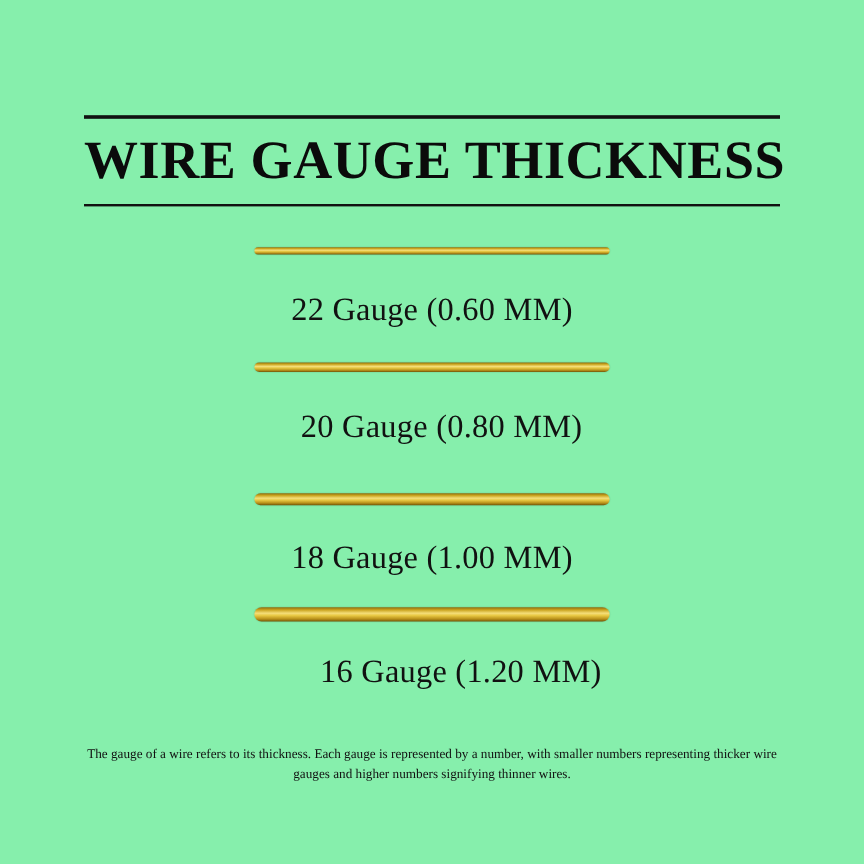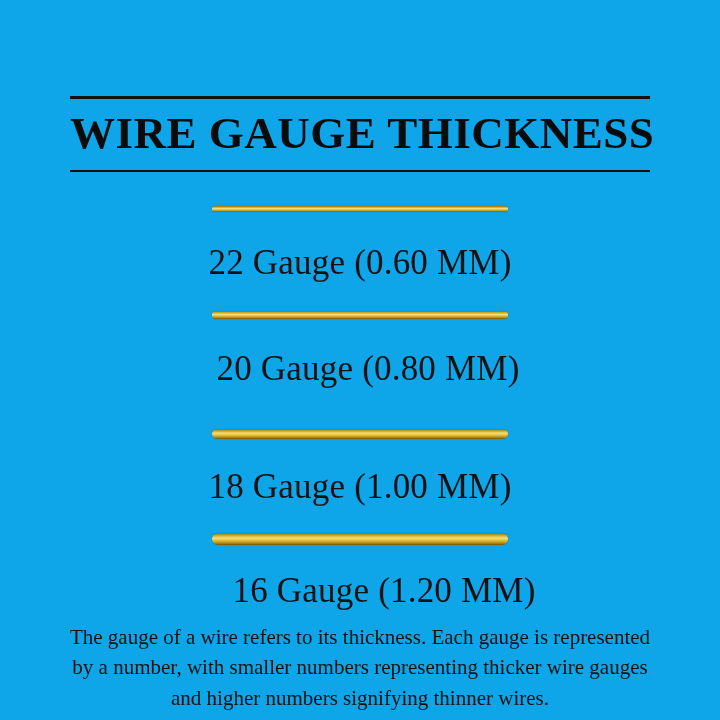--- a/index.html
+++ b/index.html
@@ -10,21 +10,21 @@
     width: 720px;
     height: 720px;
     background: #ffffff;
     font-family: "Liberation Serif", serif;
     overflow: hidden;
   }
   .page {
     position: relative;
     width: 720px;
     height: 720px;
-    background: #0ea5e9;
+    background: #86efac;
     box-sizing: border-box;
   }
 
   
   .title-block {
     position: absolute;
     left: 70px;
     top: 96px;
     width: 580px;
   }
@@ -70,35 +70,35 @@
         #8a6a10 0%,
         #c9a21c 18%,
         #f4de7a 42%,
         #e8c843 58%,
         #b8901a 82%,
         #6f5408 100%);
     box-shadow: 0 0 1px rgba(0,0,0,0.35);
   }
   .gauge-label {
     font-family: "Liberation Serif", serif;
-    font-size: 35px;
+    font-size: 27px;
     color: #111111;
     letter-spacing: 0.2px;
     white-space: nowrap;
   }
 
   
   .note {
     position: absolute;
     left: 60px;
     top: 622px;
     width: 600px;
     text-align: center;
     font-family: "Liberation Serif", serif;
-    font-size: 21px;
+    font-size: 11px;
     line-height: 1.45;
     color: #111111;
   }
 </style>
 </head>
 <body>
 
 <div class="page">
 
   <div class="title-block">

